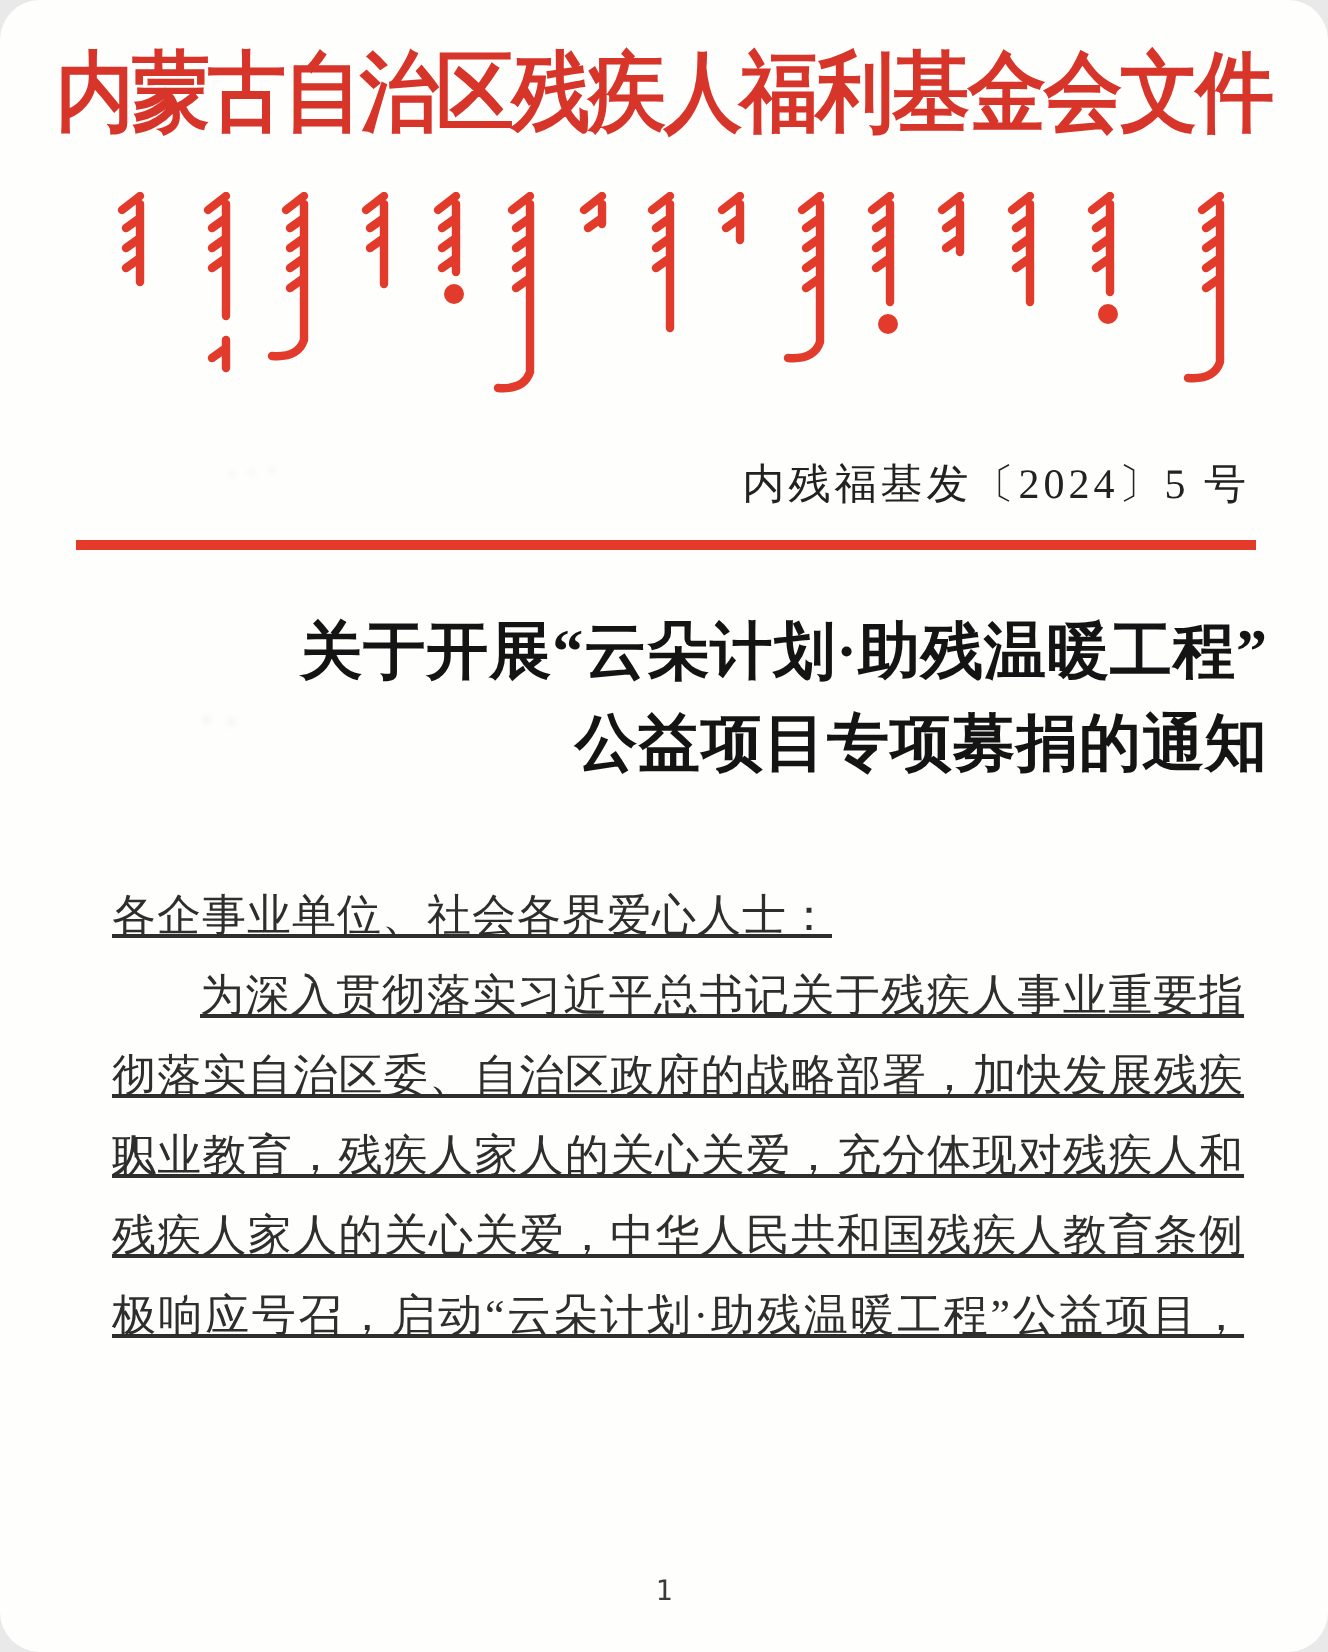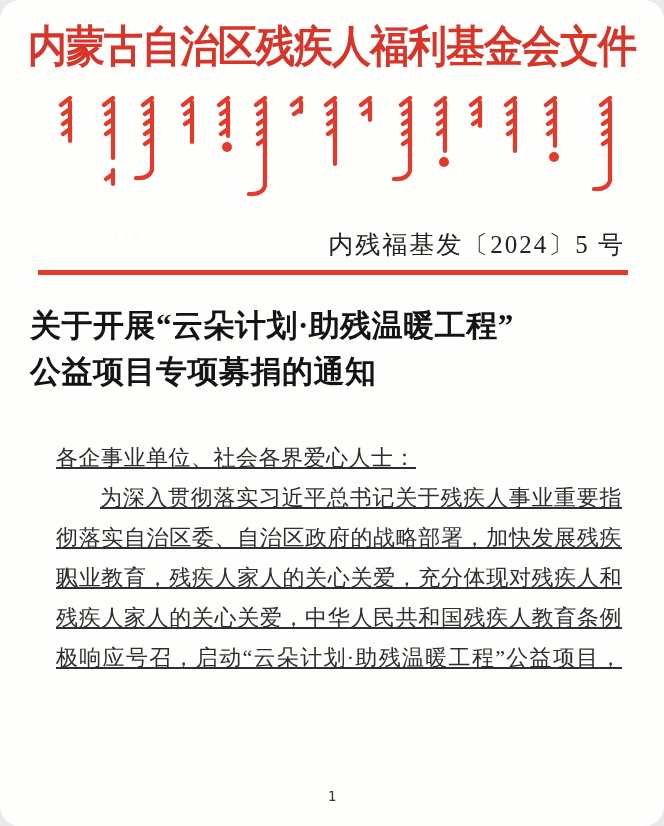--- a/index.html
+++ b/index.html
@@ -21,33 +21,33 @@
     transform:scaleY(1.12);
     transform-origin:top center;
     white-space:nowrap;
   }
   .mongolian-banner{
     position:absolute;top:96px;left:55px;
     width:575px;height:112px;
   }
   .doc-number{
     position:absolute;top:228px;right:39px;
-    font-size:25px;
+    font-size:21px;
     color:#222222;
     letter-spacing:2px;
     white-space:nowrap;
   }
   .red-divider{
     position:absolute;top:270px;left:38px;
     width:590px;height:5px;
     border:0;
   }
   .doc-title{
     position:absolute;top:303px;left:30px;right:30px;
-    text-align:left;
+    text-align:right;
     font-weight:900;
     font-size:31px;
     line-height:46px;
     color:#141414;
     letter-spacing:0.5px;
   }
   .body-text{
     position:absolute;top:438px;left:56px;
     width:566px;
     font-size:22px;

